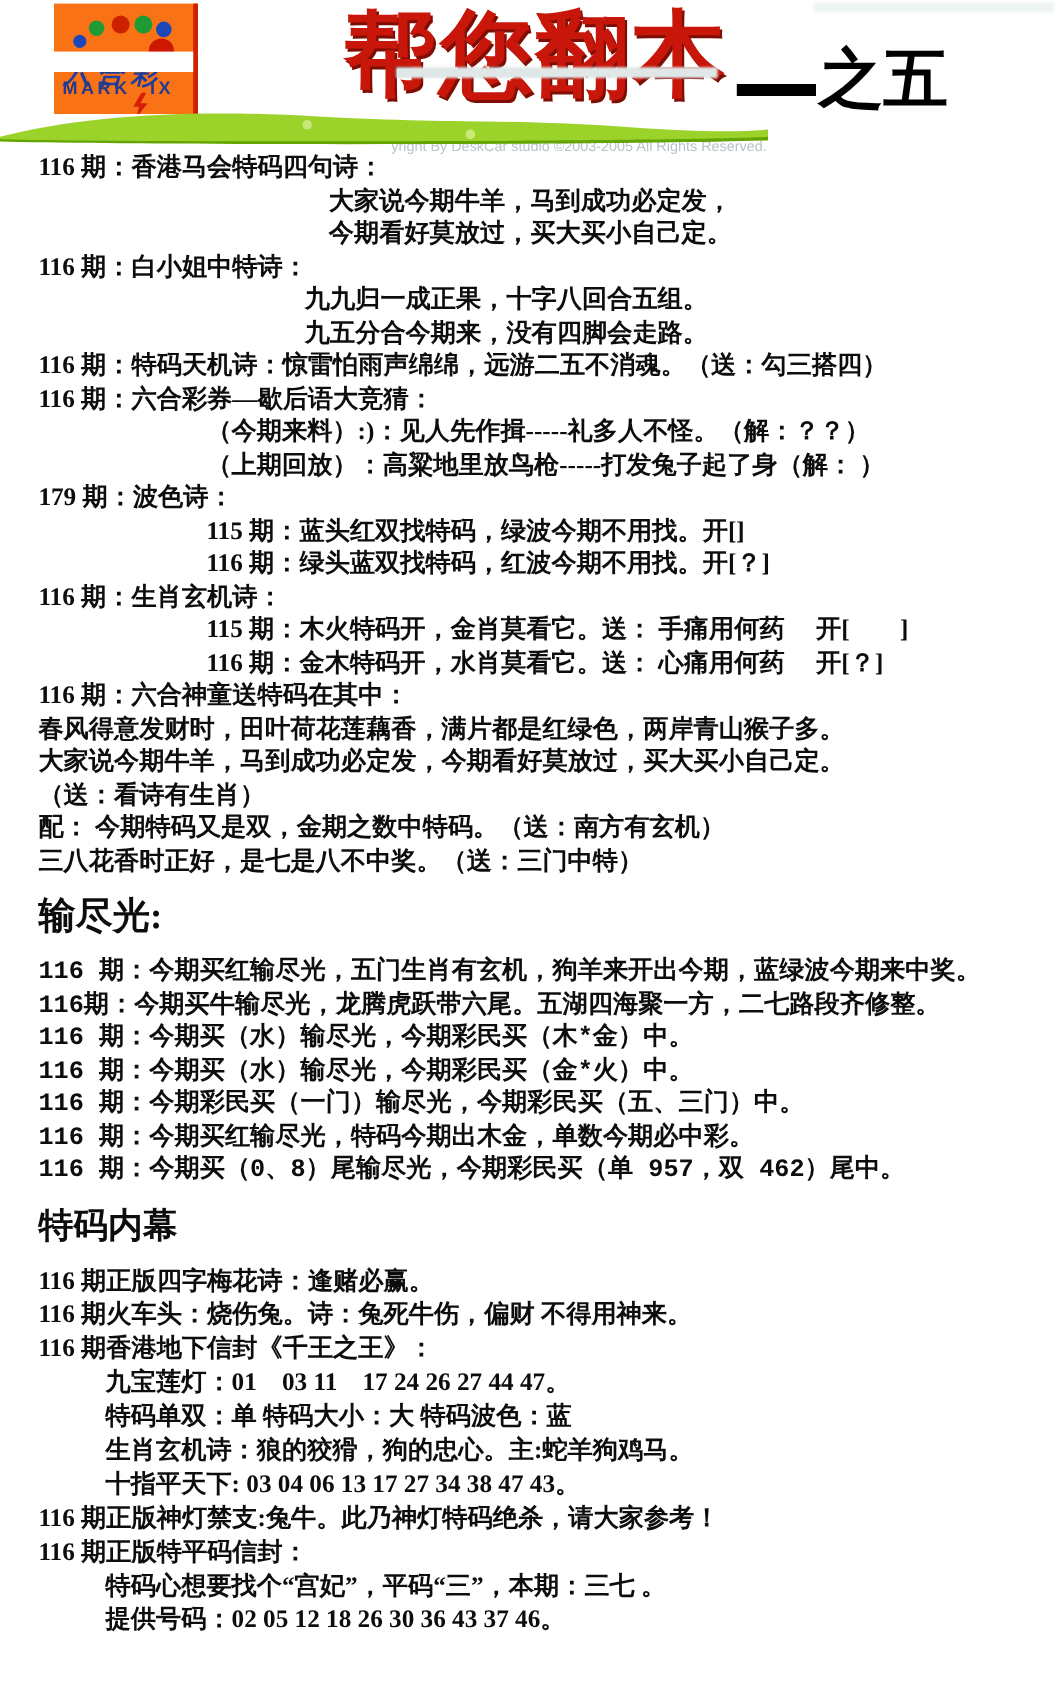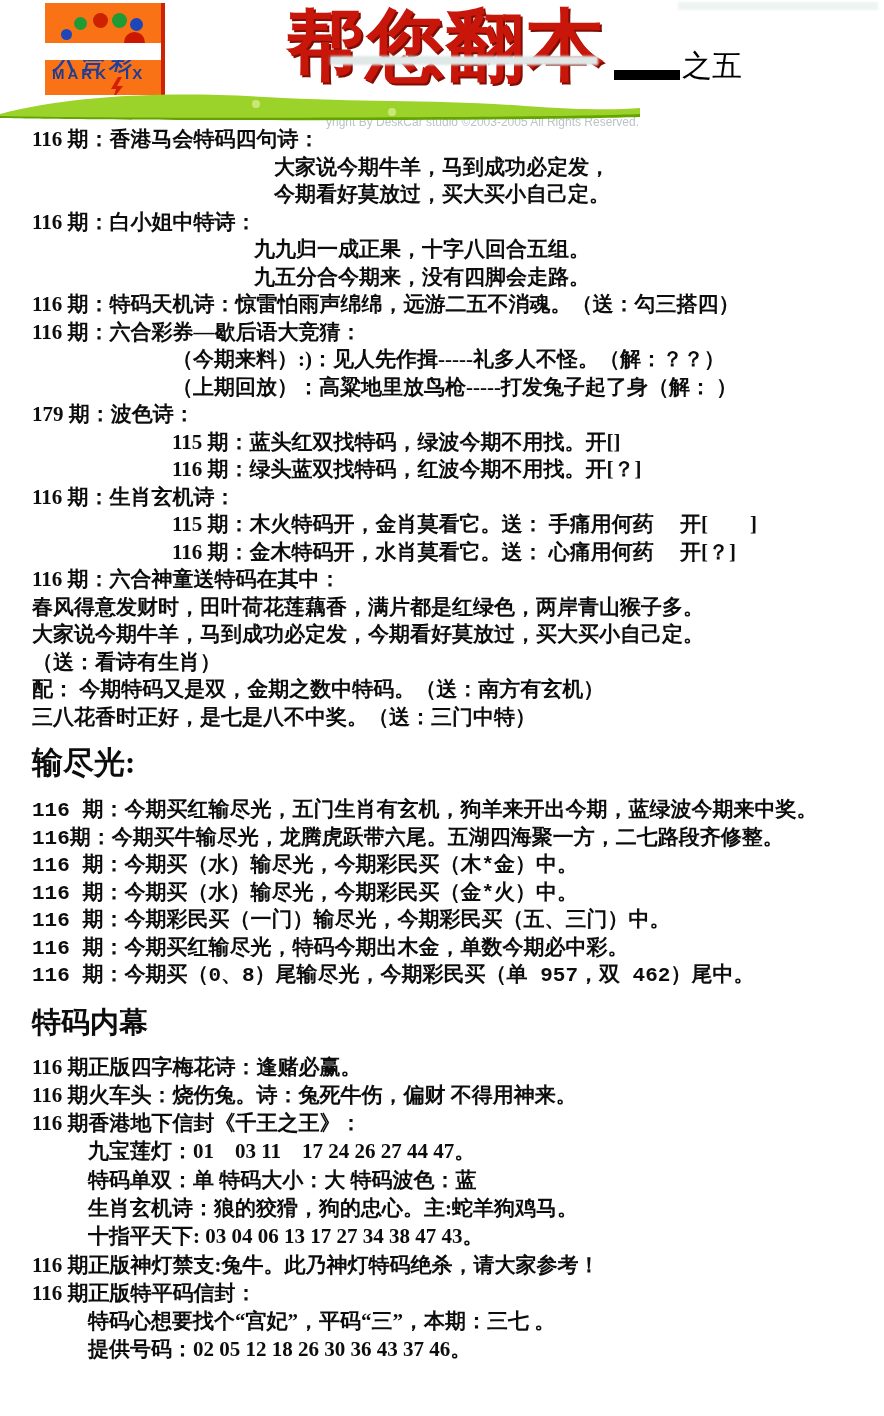--- a/index.html
+++ b/index.html
@@ -36,21 +36,21 @@
   }
   .logo-mark .seg{border-bottom:1px solid #701a75;padding-bottom:16px;letter-spacing:3px;}
   .bolt{width:14px;height:22px;margin:0 1px;flex:0 0 auto;}
 
   .title-wrap{position:absolute;left:286px;top:0;display:flex;align-items:center;white-space:nowrap;}
   .main-title{
     color:#c8170a;font-size:78px;font-weight:bold;line-height:92px;
     letter-spacing:2px;text-shadow:2px 2px 0 #7e0d04;
   }
   .title-dash{width:66px;height:10px;background:#000;margin:58px 2px 0 8px;}
-  .title-suffix{color:#000;font-size:30px;font-weight:normal;line-height:46px;margin-top:40px;}
+  .title-suffix{color:#000;font-size:54px;font-weight:bold;line-height:46px;margin-top:40px;}
 
   .wm-blur{
     position:absolute;left:330px;top:56px;width:268px;height:9px;
     background:#dfe7e7;filter:blur(1px);
   }
   .wm-text{
     position:absolute;left:326px;top:70px;color:#b9c4c6;font-size:12px;
     font-family:"Liberation Sans","DejaVu Sans",sans-serif;white-space:nowrap;margin-top:45px;
   }
   .wm-corner{

